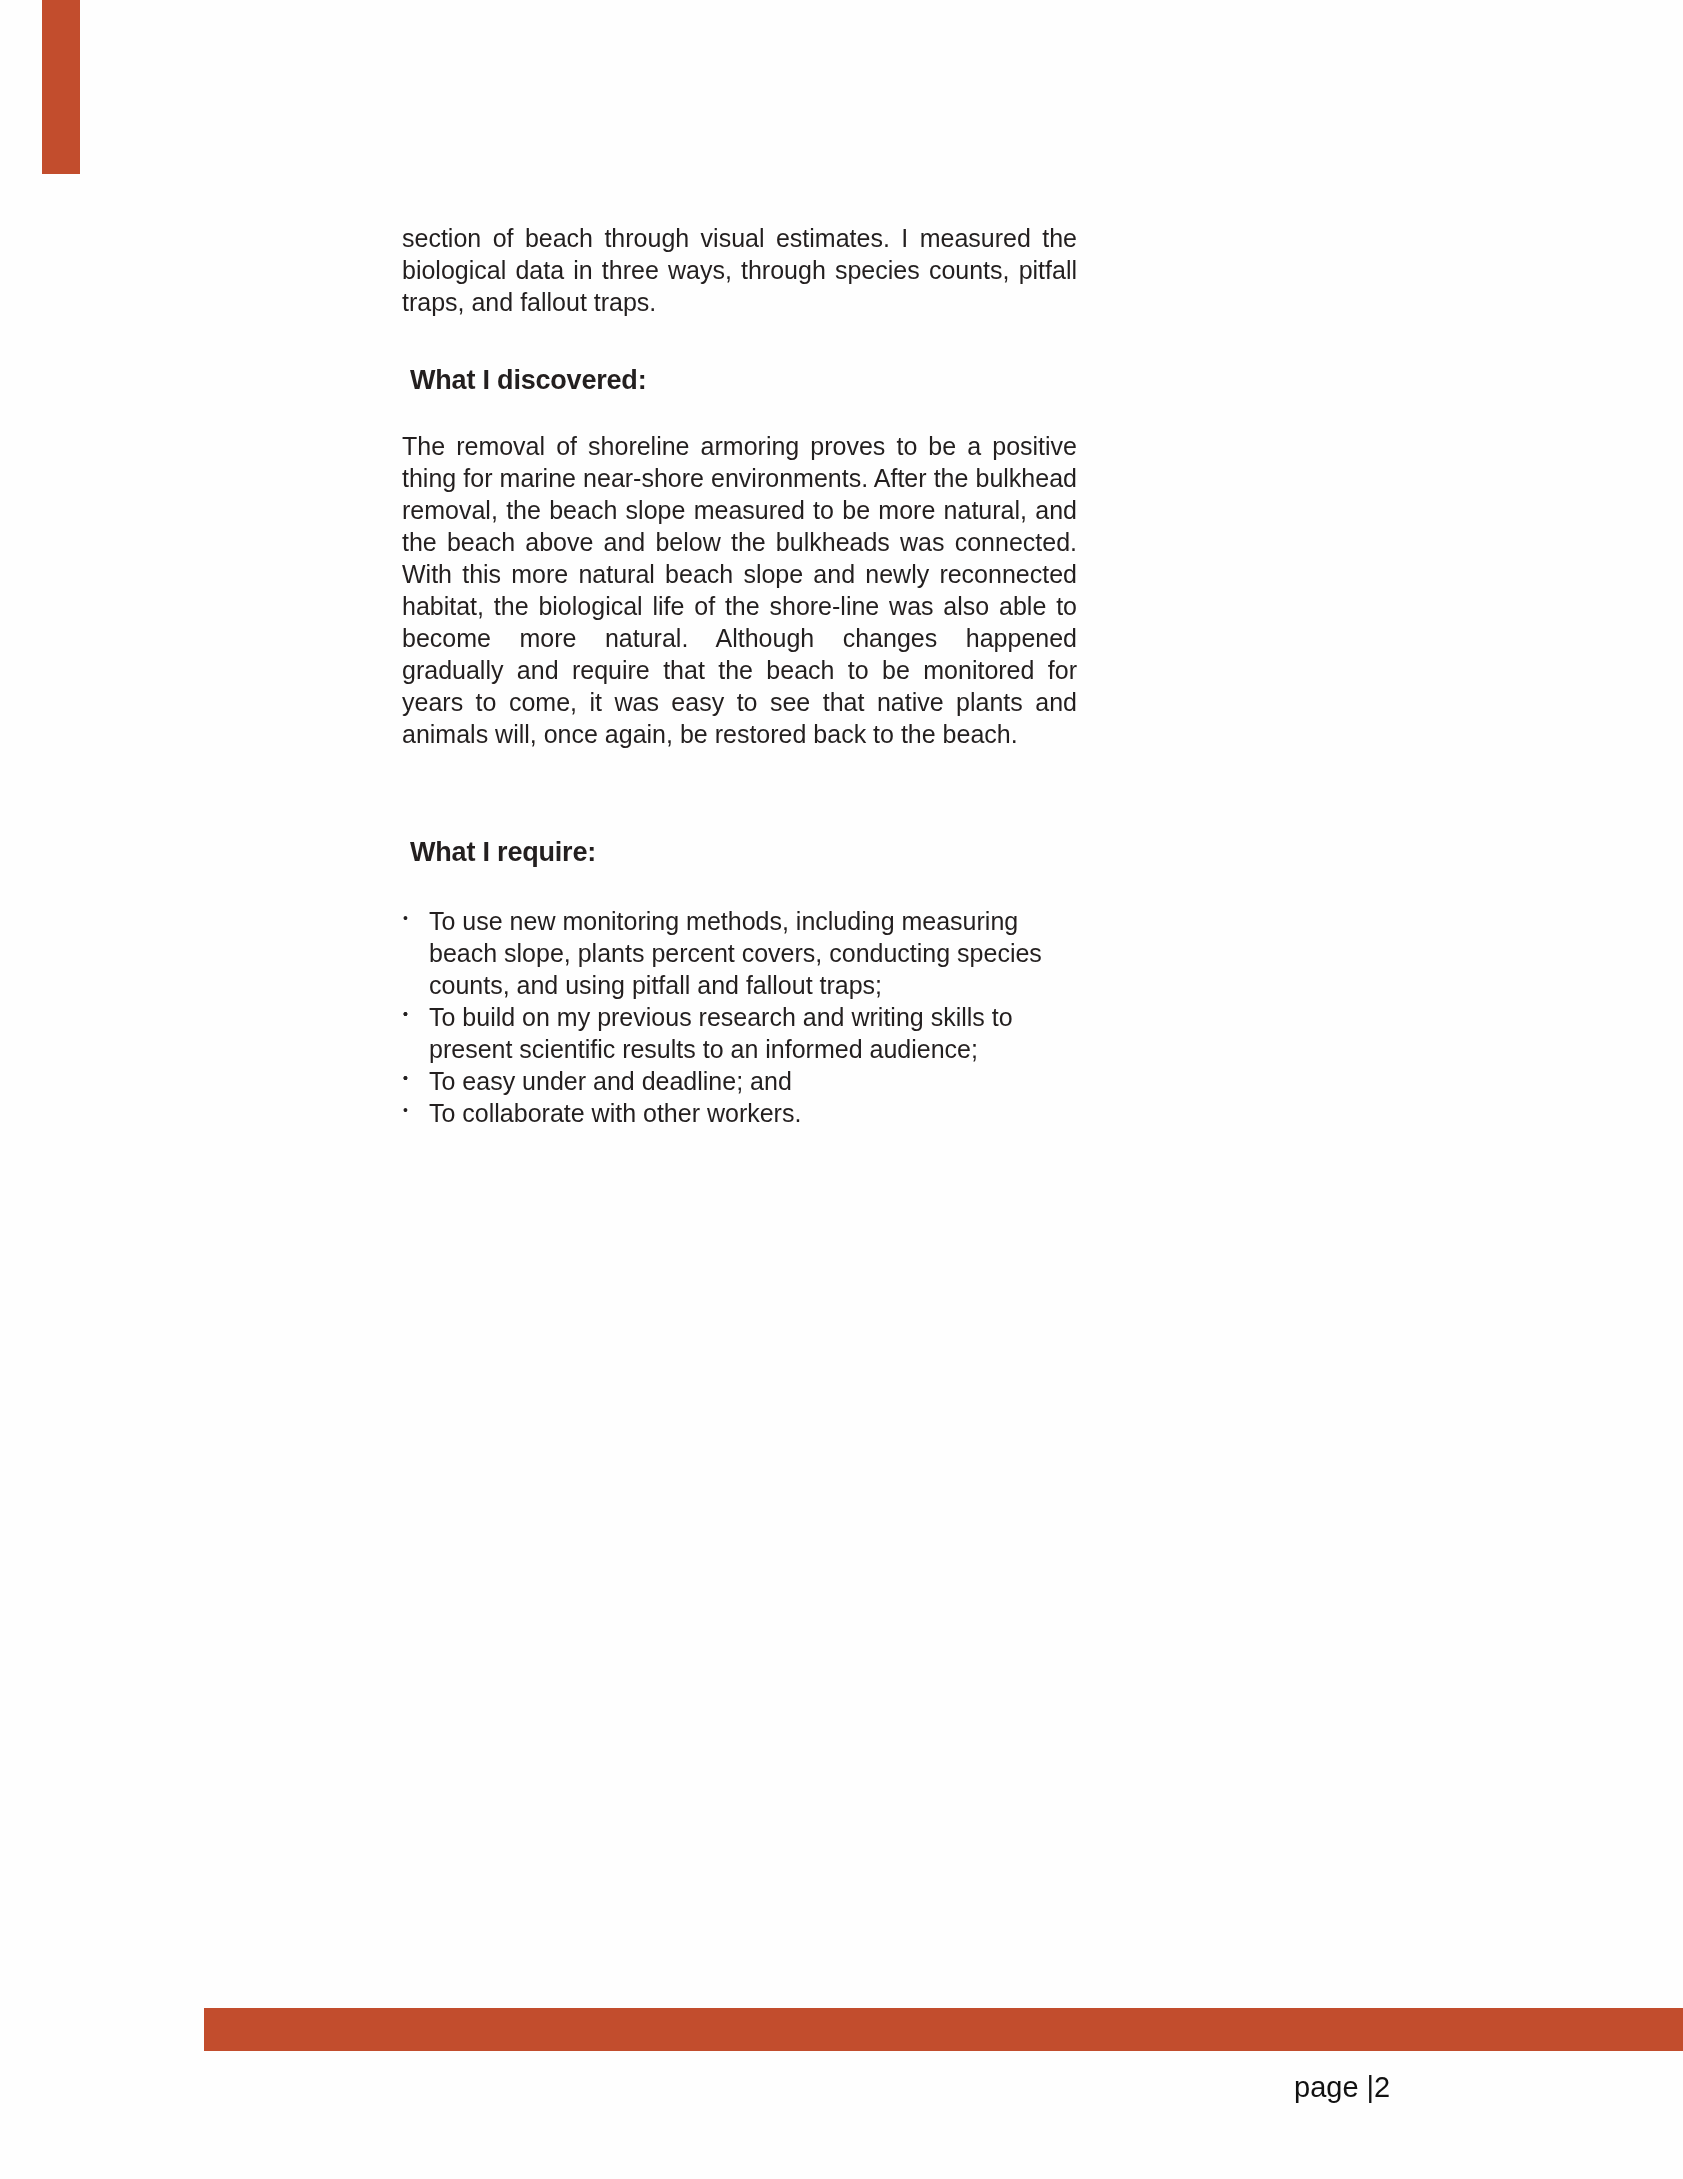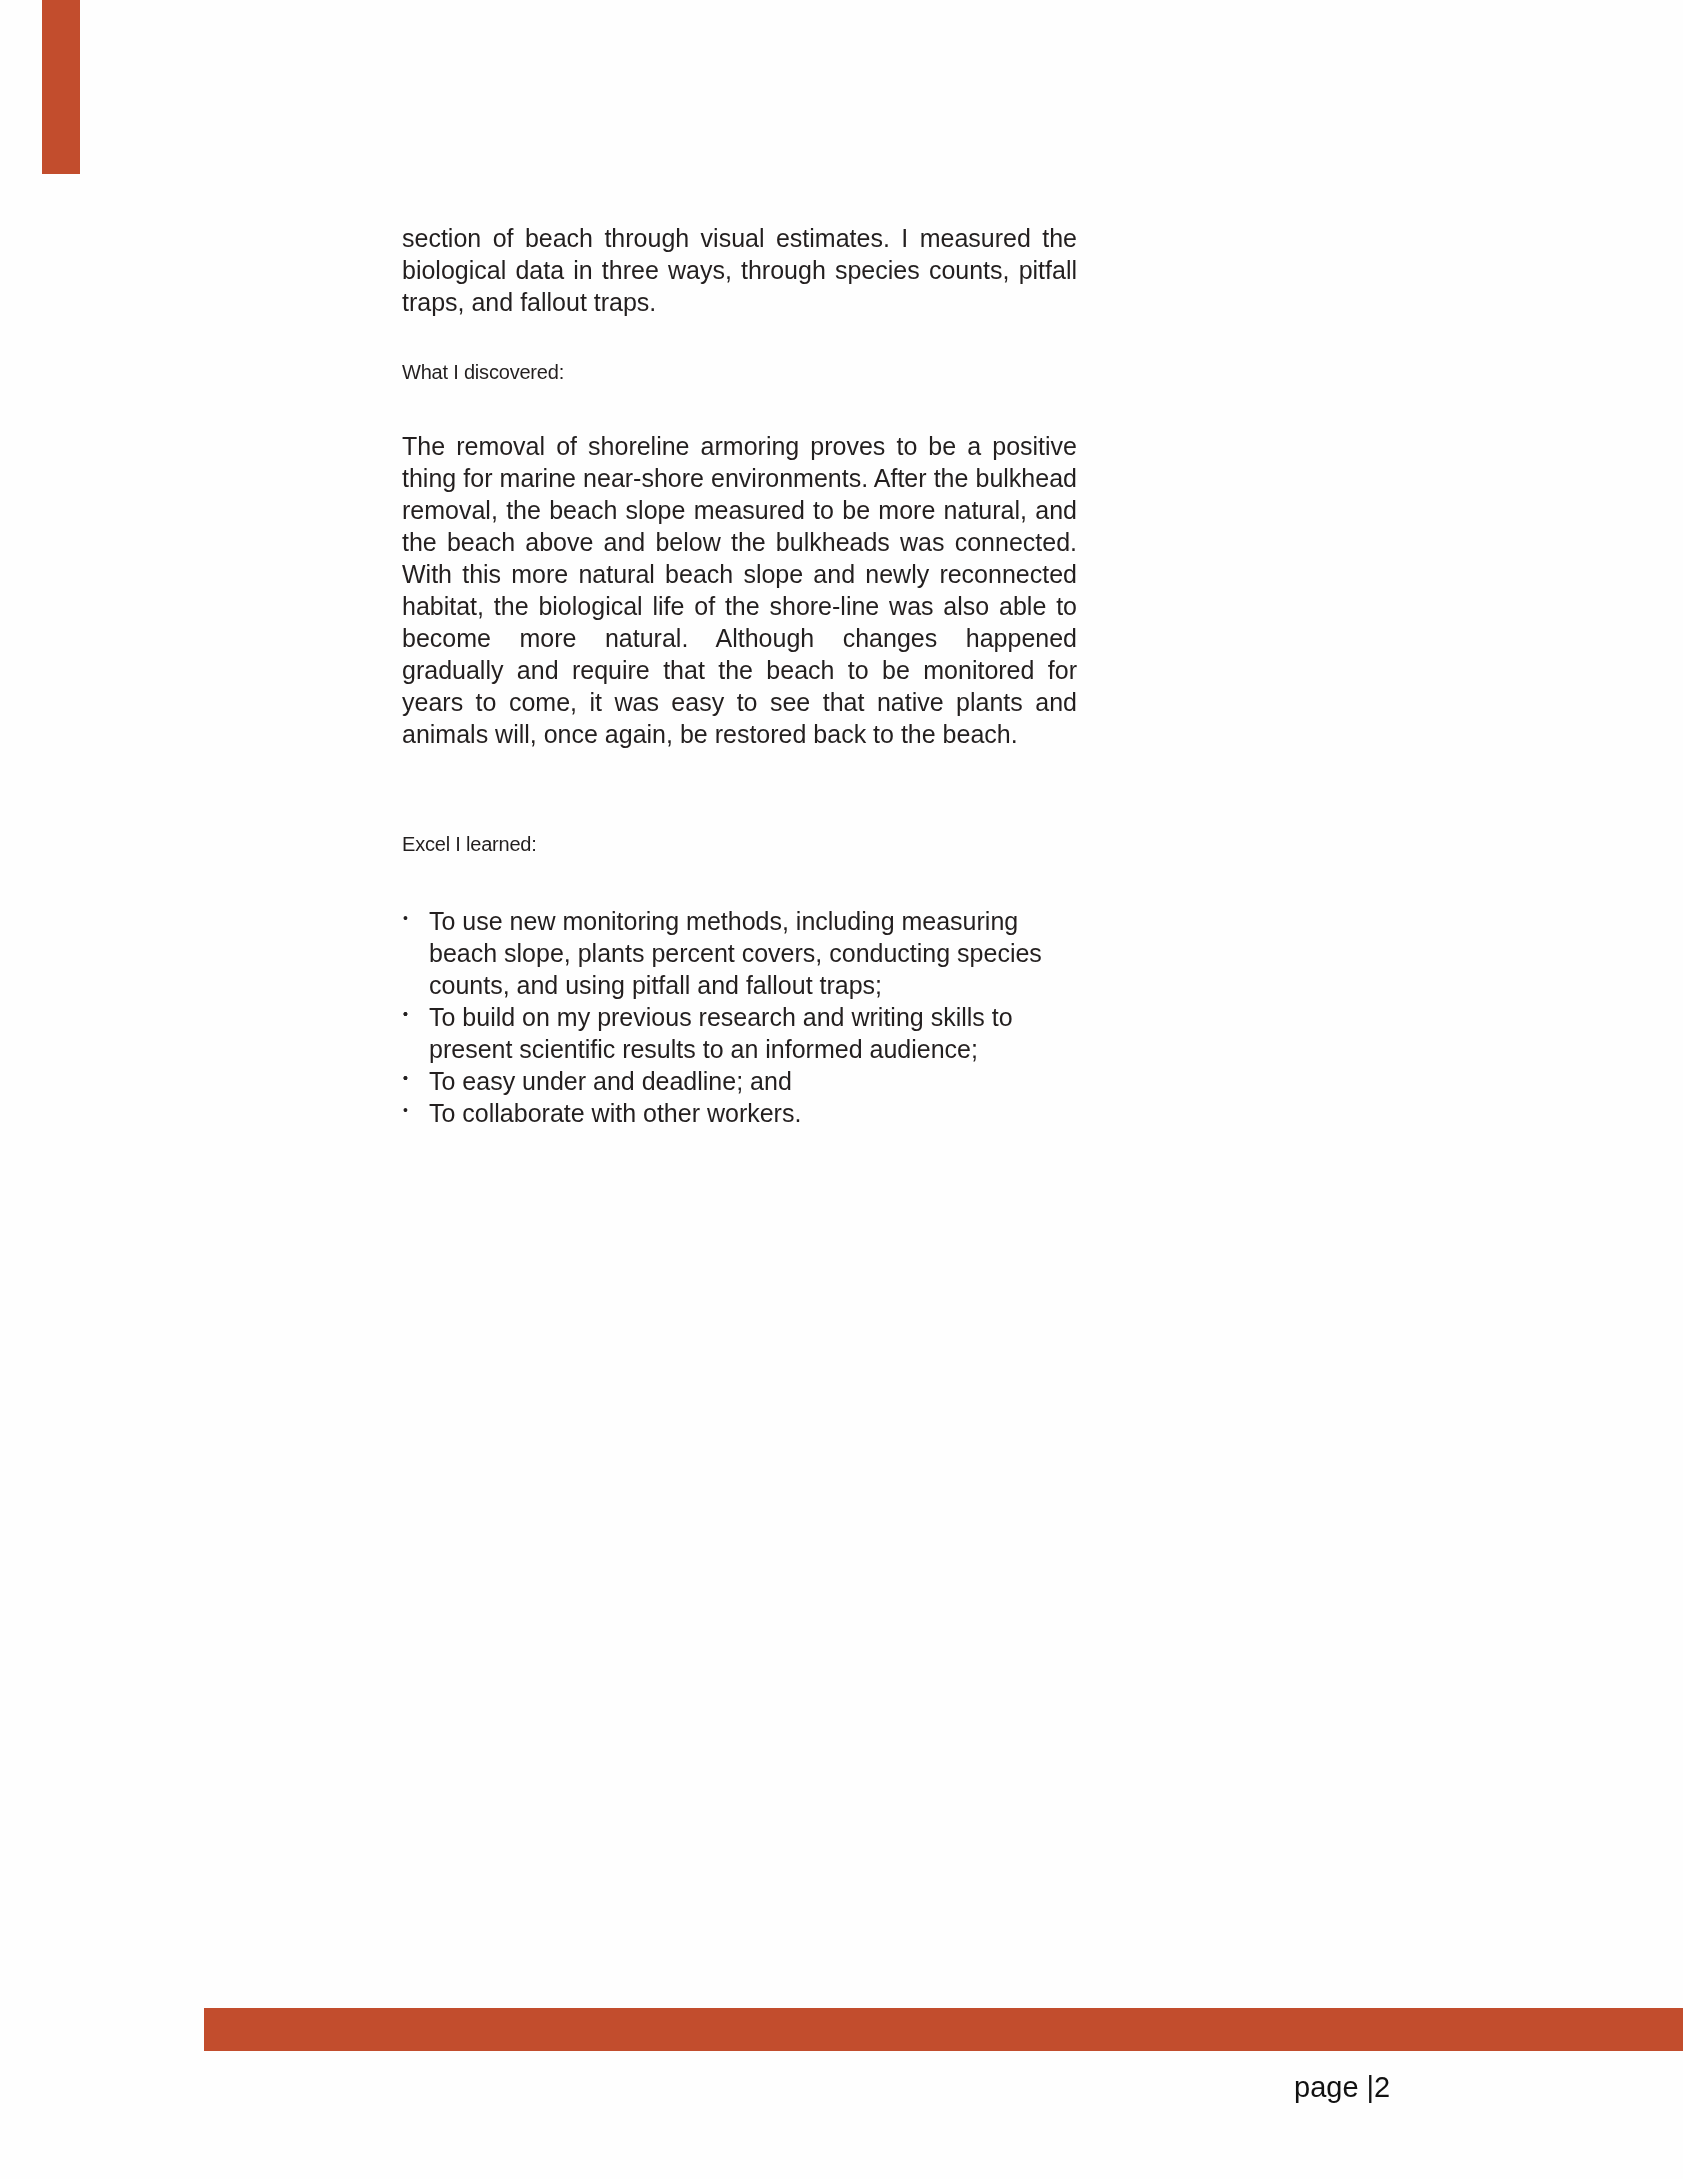--- a/index.html
+++ b/index.html
@@ -29,25 +29,25 @@
     left: 402px;
     width: 675px;
   }
   .para {
     font-size: 25px;
     line-height: 32px;
     text-align: justify;
     margin: 0;
   }
   .heading {
-    font-size: 20px;
+    font-size: 27px;
     line-height: 32px;
-    font-weight: normal;
+    font-weight: bold;
     letter-spacing: -0.2px;
-    margin: 0;
+    margin: 8px;
   }
   ul.learned {
     list-style: none;
     margin: 0;
     padding: 0;
   }
   ul.learned li {
     position: relative;
     padding-left: 27px;
     font-size: 25px;
@@ -84,21 +84,21 @@
 <div class="page">
 
   <div class="top-stripe" style="background: rgb(194, 77, 45);"></div>
 
   <p class="para column" style="top: 222px;">section of beach through visual estimates. I measured the biological data in three ways, through species counts, pitfall traps, and fallout traps.</p>
 
   <h2 class="heading column" style="top: 356px;">What I discovered:</h2>
 
   <p class="para column" style="top: 430px;">The removal of shoreline armoring proves to be a positive thing for marine near-shore environments. After the bulkhead removal, the beach slope measured to be more natural, and the beach above and below the bulkheads was connected. With this more natural beach slope and newly reconnected habitat, the biological life of the shore-line was also able to become more natural. Although changes happened gradually and require that the beach to be monitored for years to come, it was easy to see that native plants and animals will, once again, be restored back to the beach.</p>
 
-  <h2 class="heading column" style="top: 828px;">Excel I learned:</h2>
+  <h2 class="heading column" style="top: 828px;">What I require:</h2>
 
   <ul class="learned column" style="top: 905px;">
     <li>
       <span class="bullet-dot">•</span>
       <span>To use new monitoring methods, including measuring beach slope, plants percent covers, conducting species counts, and using pitfall and fallout traps;</span>
     </li>
     <li>
       <span class="bullet-dot">•</span>
     </li>
     <li>

